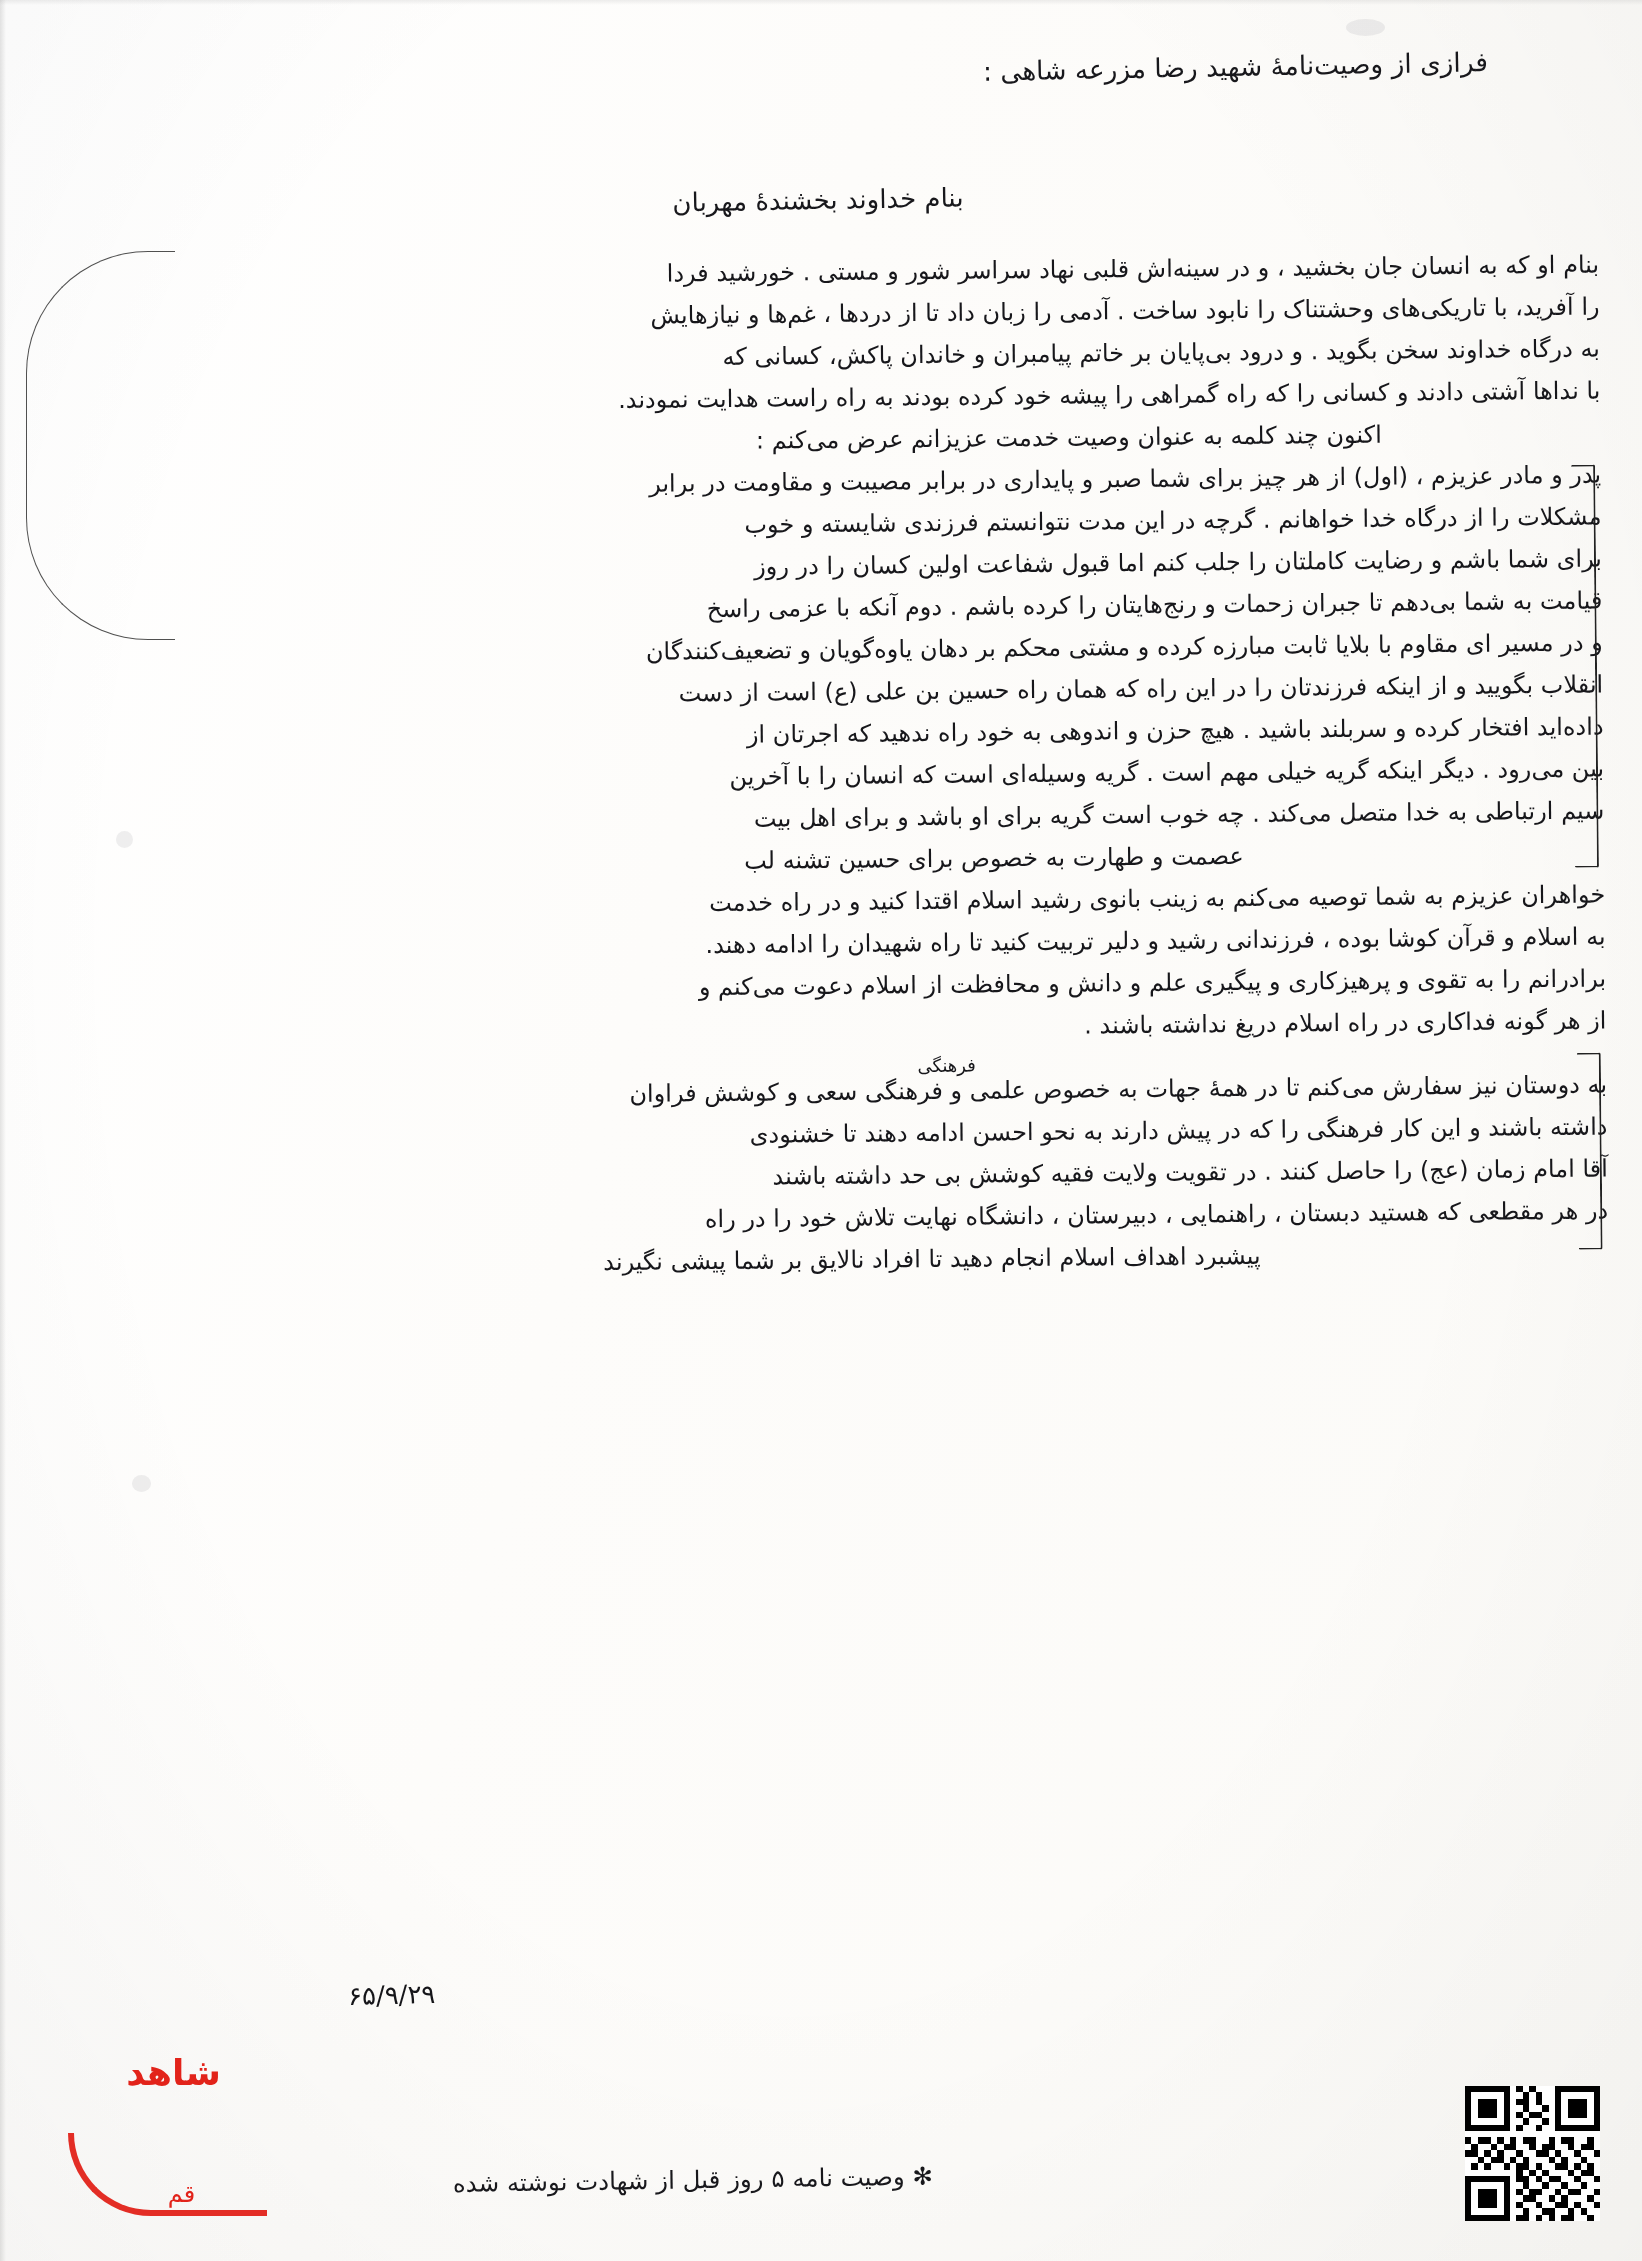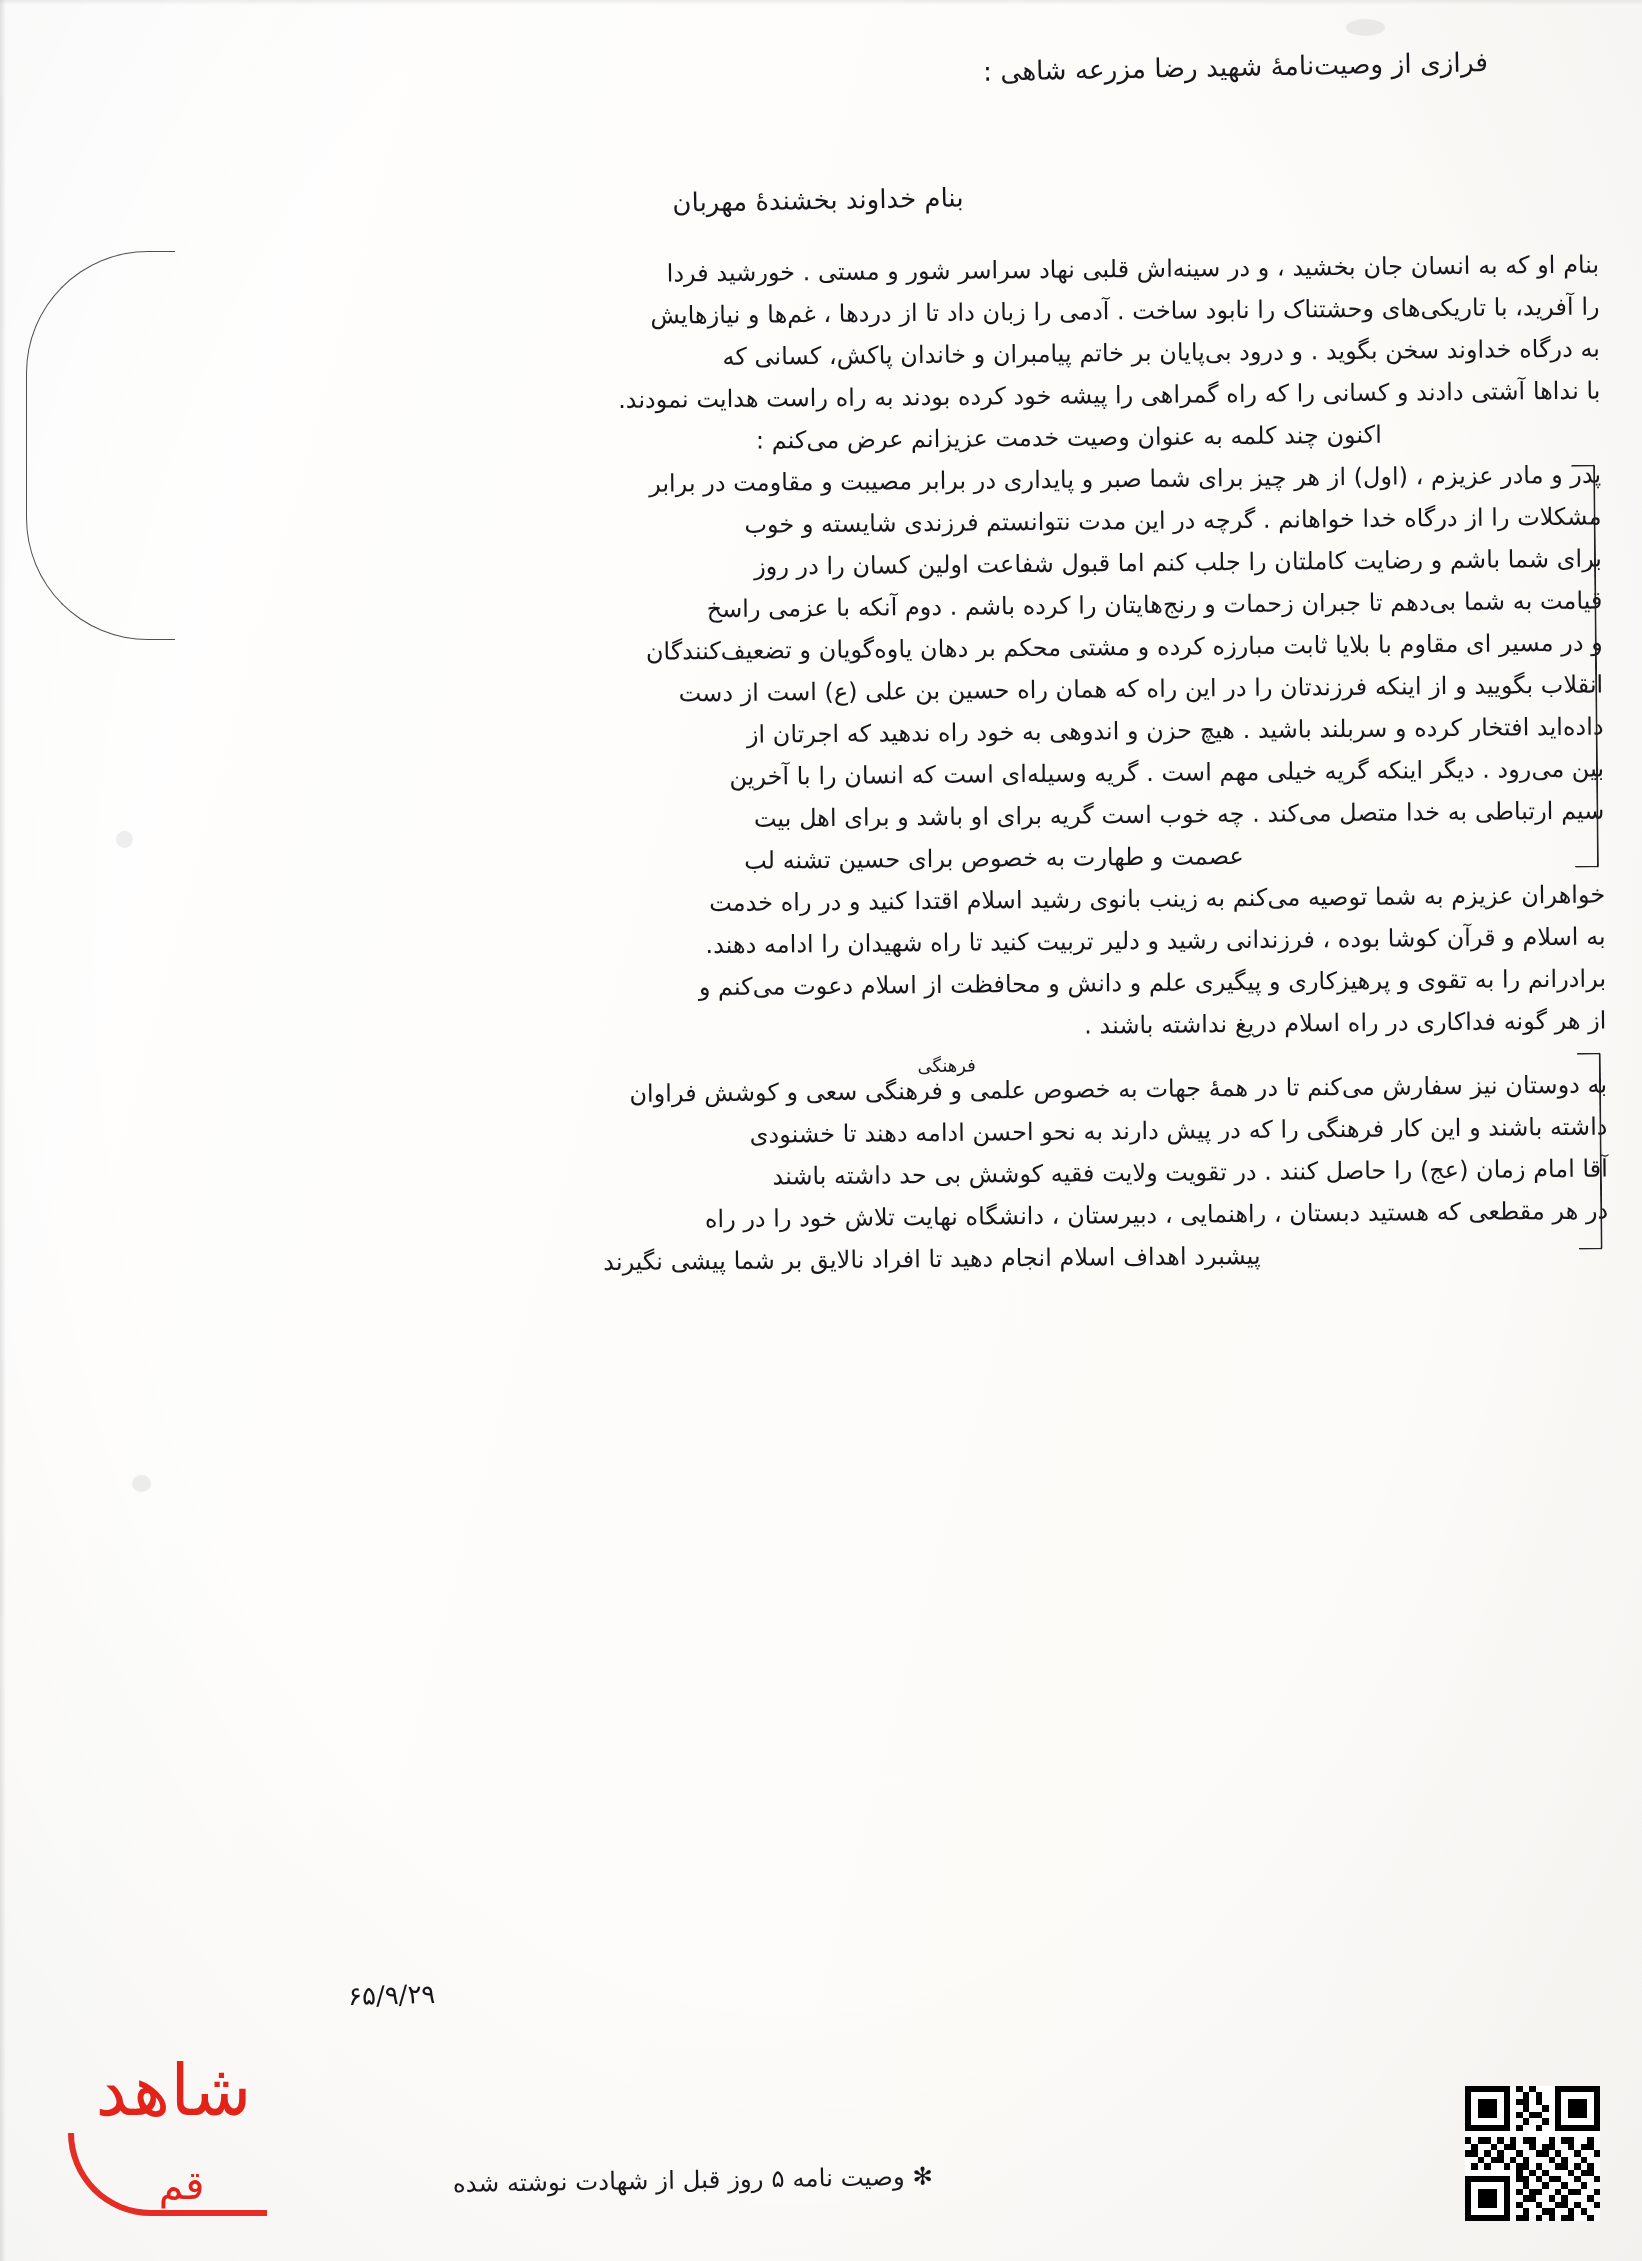--- a/index.html
+++ b/index.html
@@ -160,34 +160,34 @@
     left: 64px;
     bottom: 39px;
     width: 219px;
     height: 193px;
   }
   .logo-text {
     position: absolute;
     inset: 0;
     color: #e2231a;
     direction: rtl;
-    font-size: 71px;
-    font-weight: normal;
+    font-size: 36px;
+    font-weight: bold;
     line-height: 1.0;
     text-align: center;
     padding-top: 26px;
     box-sizing: border-box;
     letter-spacing: -2.6px;
   }
   .logo-sub {
     position: absolute;
     left: 16px; right: 0;
     bottom: 14px;
     color: #e2231a;
-    font-size: 40px;
+    font-size: 24px;
     text-align: center;
     direction: rtl;
   }
   .logo-swoosh {
     position: absolute;
     left: 3.9px;
     bottom: 6.4px;
     width: 193px;
     height: 77px;
     border-bottom: 6.4px solid #e2231a;

